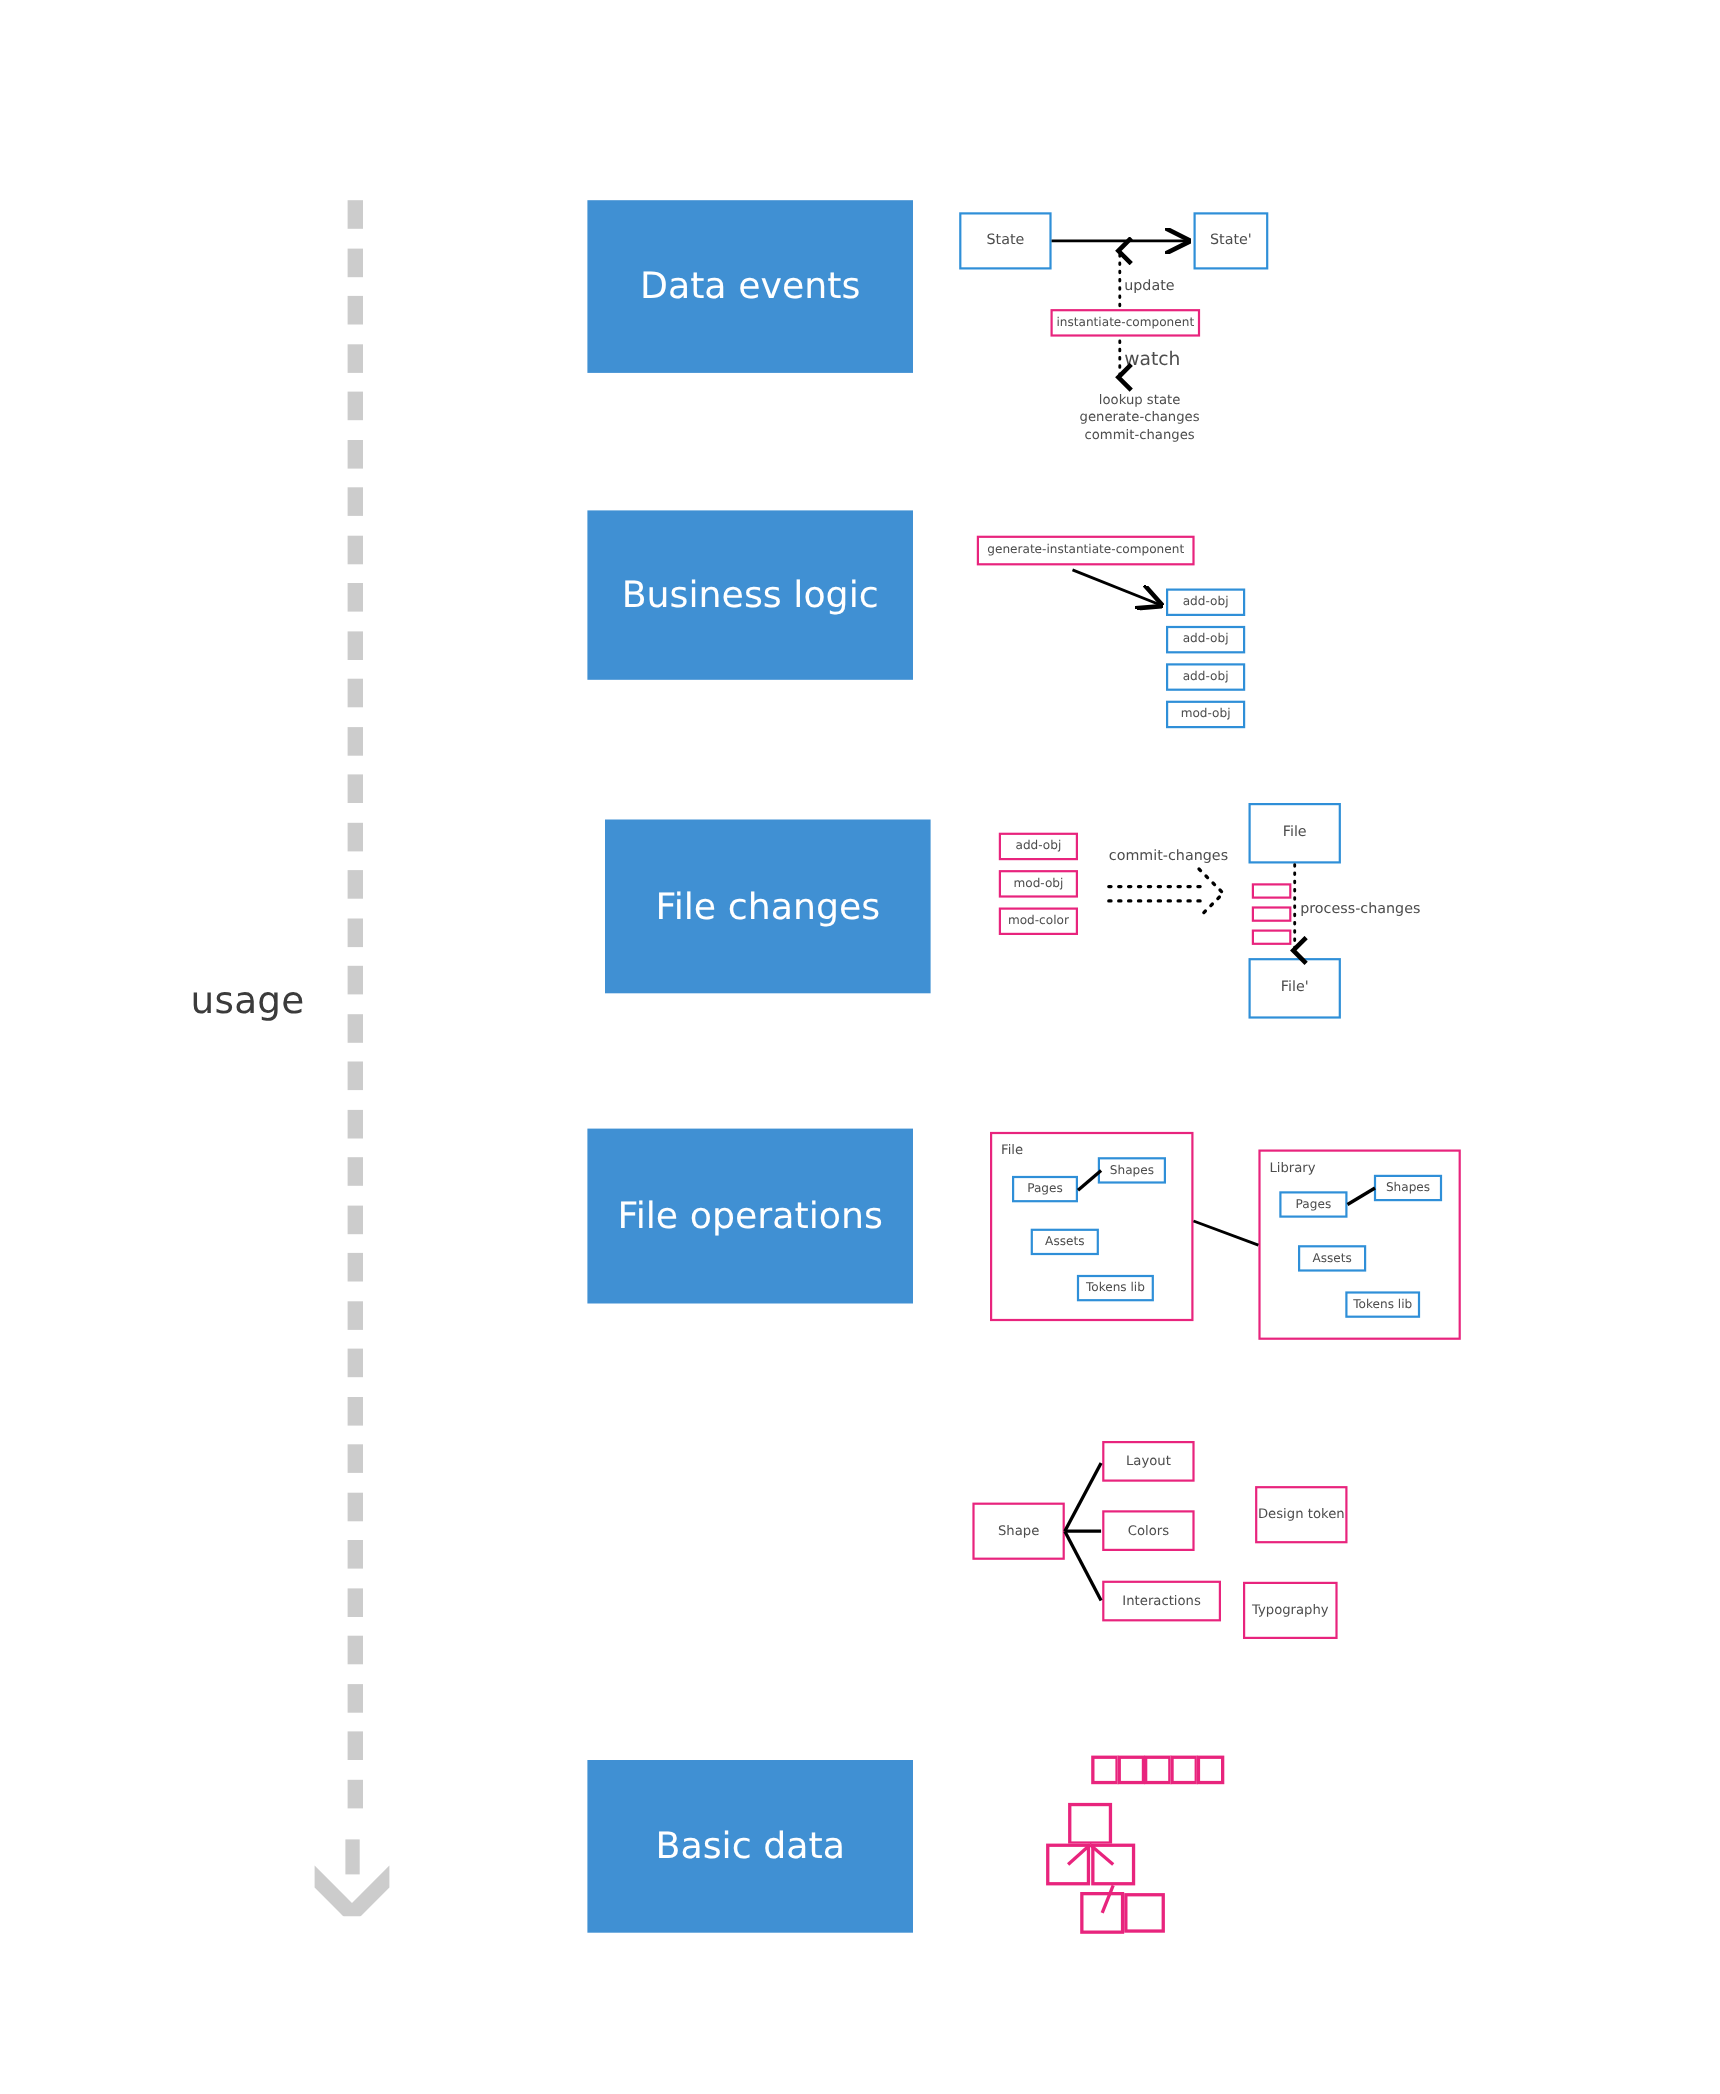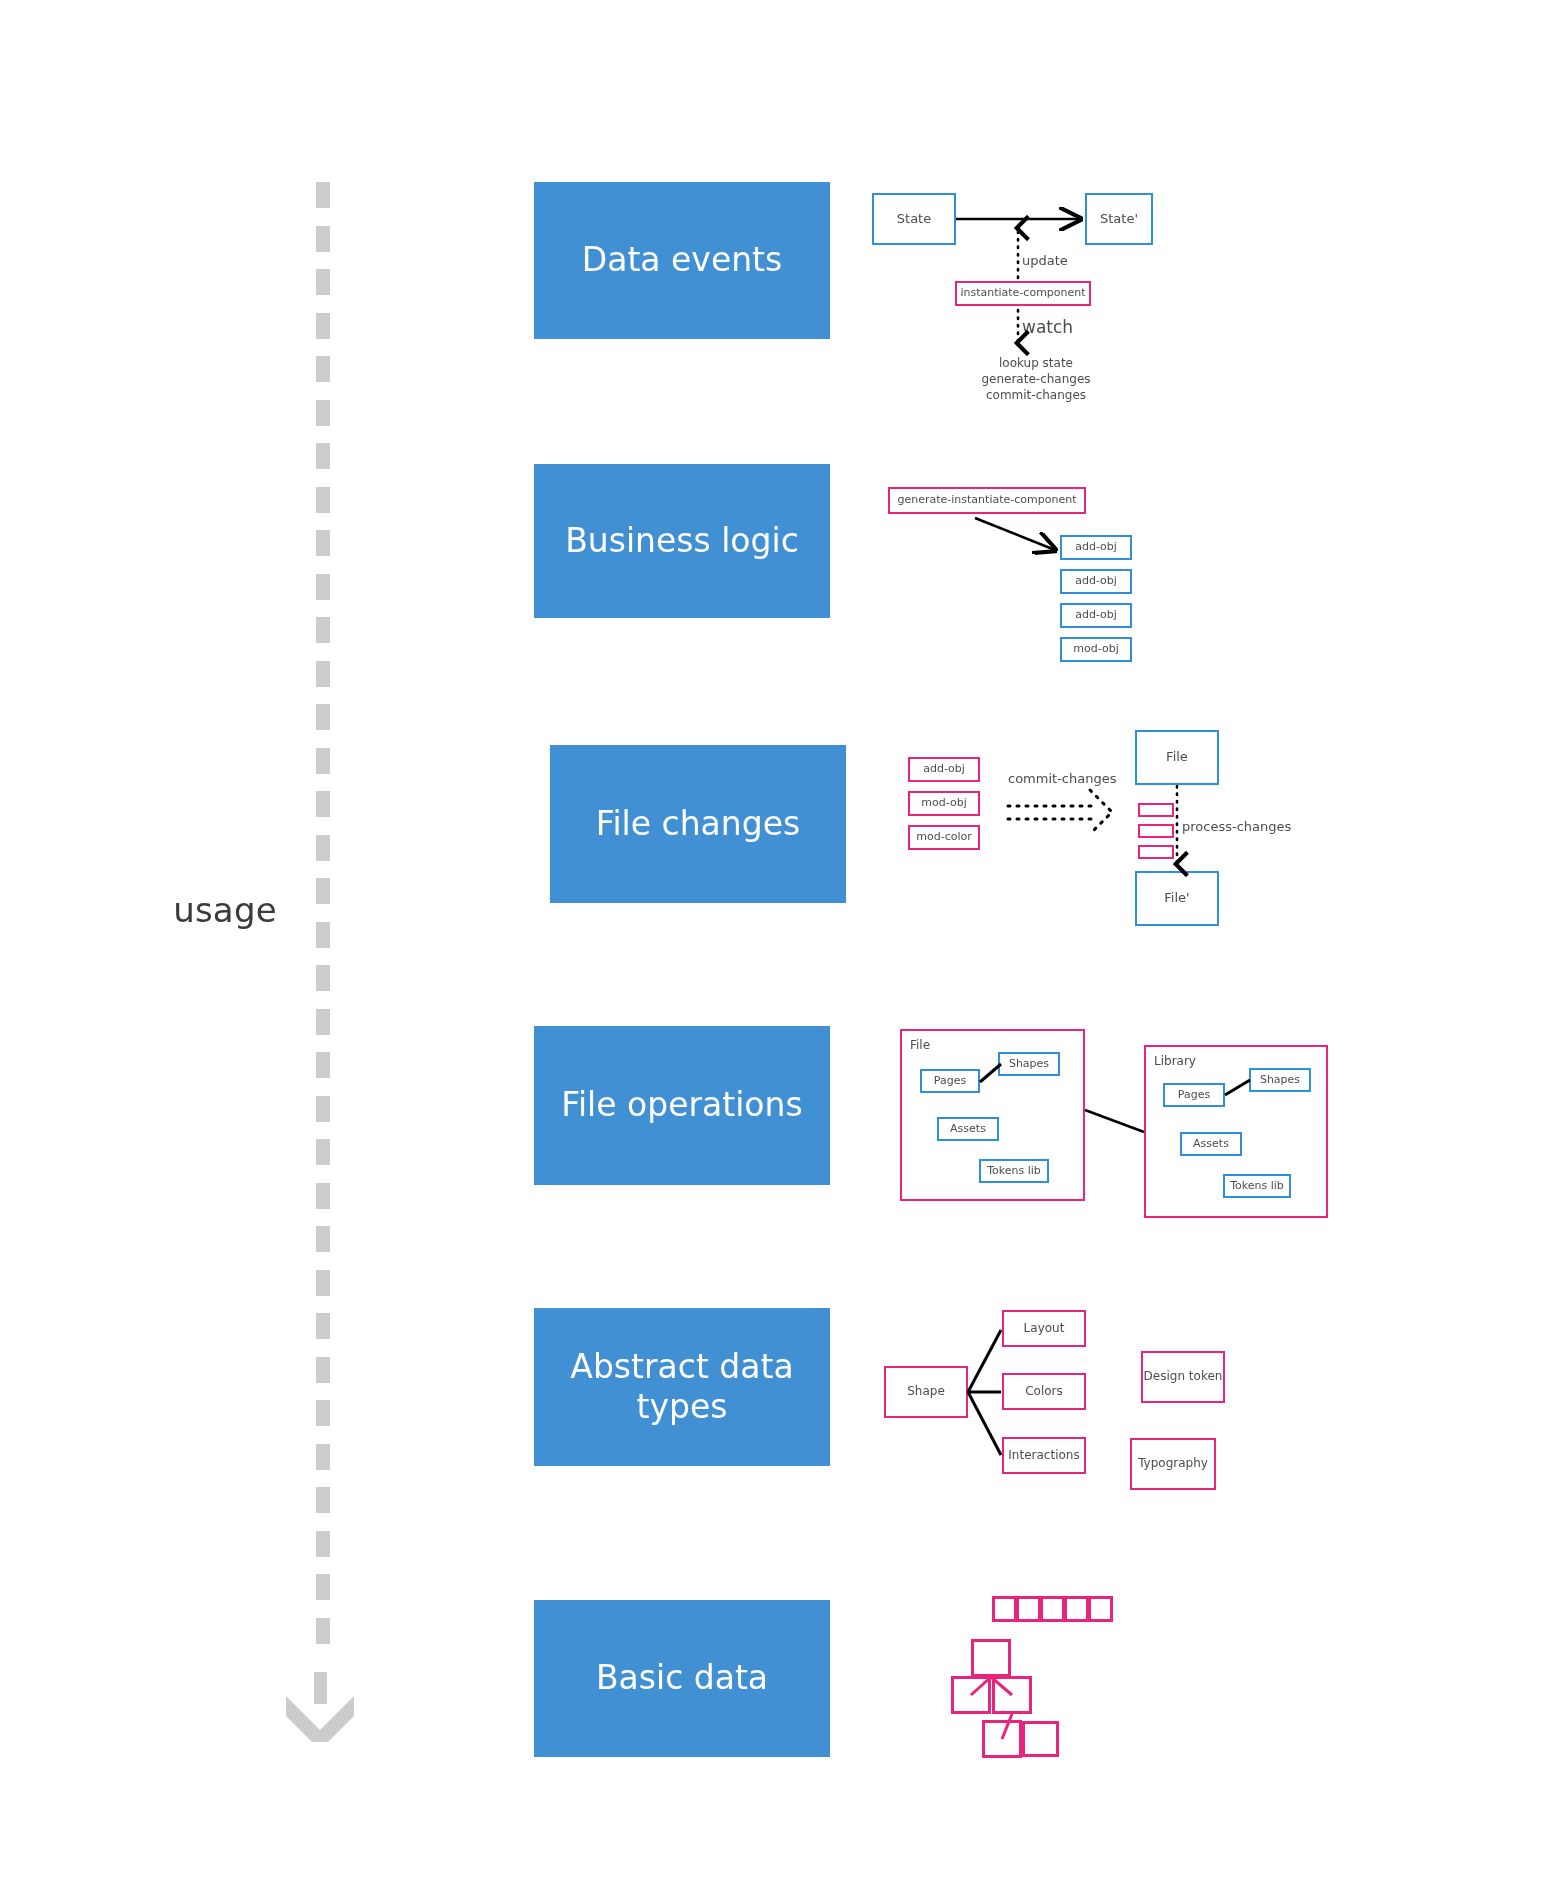--- a/index.html
+++ b/index.html
@@ -149,21 +149,20 @@
   </div>
 
   <div class="stage-label" style="left:534px; top:182px;  width:296px; height:157px;">Data events</div>
 
   <div class="stage-label" style="left:534px; top:464px;  width:296px; height:154px;">Business logic</div>
 
   <div class="stage-label" style="left:534px; top:745px;  width:296px; height:158px;margin-left:16px;">File changes</div>
 
   <div class="stage-label" style="left:534px; top:1026px; width:296px; height:159px;">File operations</div>
 
-  <div class="stage-label" style="left:534px; top:1308px; width:296px; height:158px;">Abstract data types</div>
 
   <div class="stage-label" style="left:534px; top:1600px; width:296px; height:157px;">Basic data</div>
 
   <div class="dbox blue" style="left:872px; top:193px; width:84px; height:52px; font-size:13px;">State</div>
 
   <div class="dbox blue" style="left:1085px; top:193px; width:68px; height:52px; font-size:13px;">State'</div>
 
   <div class="dbox pink" style="left:955px; top:281px; width:136px; height:25px; font-size:11px;">instantiate-component</div>
 
   <div class="glabel" style="left:1022px; top:252px; font-size:13px;">update</div>
@@ -208,21 +207,21 @@
   <div class="glabel" style="left:1154px; top:1053px; font-size:12px;">Library</div>
   <div class="dbox blue" style="left:1163px; top:1083px; width:62px; height:24px; font-size:11px;">Pages</div>
   <div class="dbox blue" style="left:1249px; top:1068px; width:62px; height:24px; font-size:11px;">Shapes</div>
   <div class="dbox blue" style="left:1180px; top:1132px; width:62px; height:24px; font-size:11px;">Assets</div>
   <div class="dbox blue" style="left:1223px; top:1174px; width:68px; height:24px; font-size:11px;">Tokens lib</div>
 
   <div class="dbox pink" style="left:884px; top:1366px; width:84px; height:52px; font-size:12px;">Shape</div>
 
   <div class="dbox pink" style="left:1002px; top:1310px; width:84px; height:37px; font-size:12px;">Layout</div>
   <div class="dbox pink" style="left:1002px; top:1373px; width:84px; height:37px; font-size:12px;">Colors</div>
-  <div class="dbox pink" style="left:1002px; top:1437px; width:84px; height:37px; font-size:12px;">Interactions</div>
+  <div class="dbox pink" style="left:1002px; top:1437px; width:108px; height:37px; font-size:12px;">Interactions</div>
 
   <div class="dbox pink" style="left:1141px; top:1351px; width:84px; height:52px; font-size:12px;">Design token</div>
   <div class="dbox pink" style="left:1130px; top:1438px; width:86px; height:52px; font-size:12px;text-align:center;">Typography</div>
 
   <div class="dbox pink3" style="left:992px; top:1596px; width:25px; height:26px;"></div>
   <div class="dbox pink3" style="left:1016px; top:1596px; width:25px; height:26px;"></div>
   <div class="dbox pink3" style="left:1040px; top:1596px; width:25px; height:26px;"></div>
   <div class="dbox pink3" style="left:1064px; top:1596px; width:25px; height:26px;"></div>
   <div class="dbox pink3" style="left:1088px; top:1596px; width:25px; height:26px;"></div>
 

